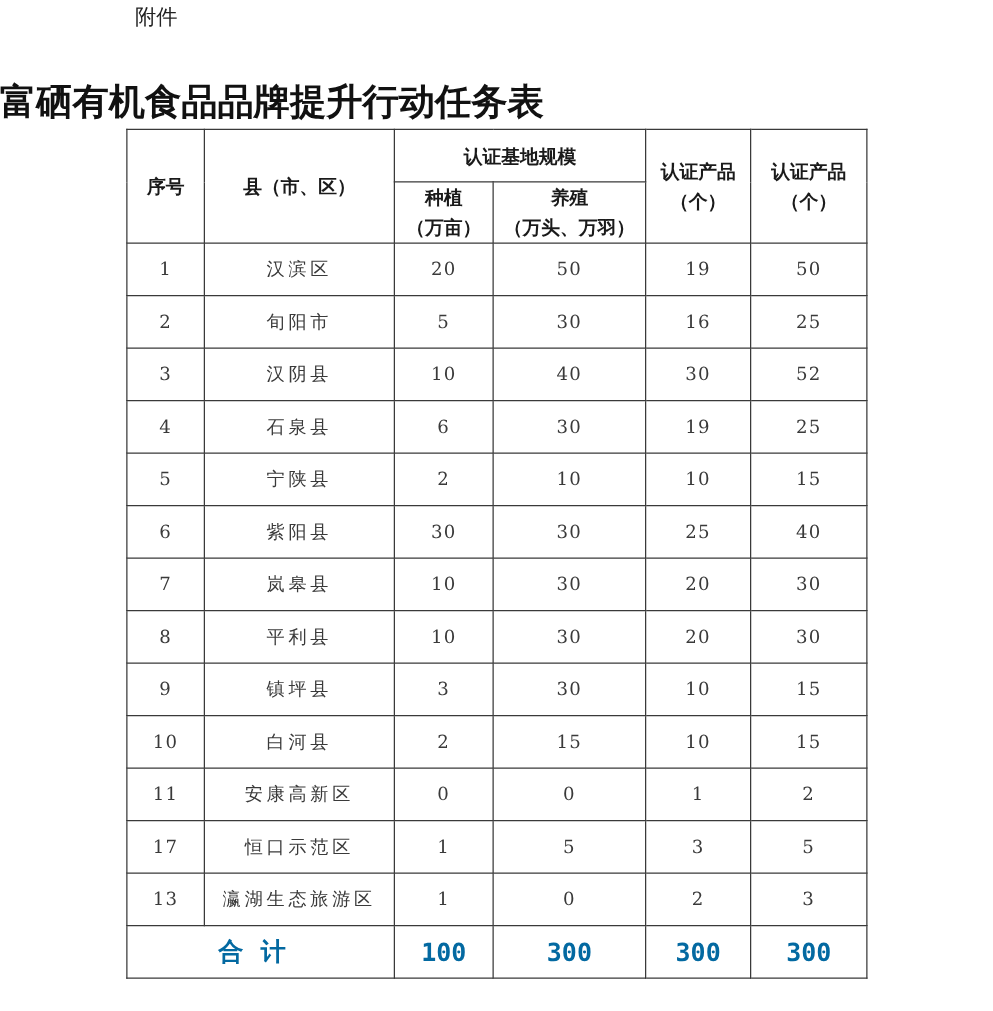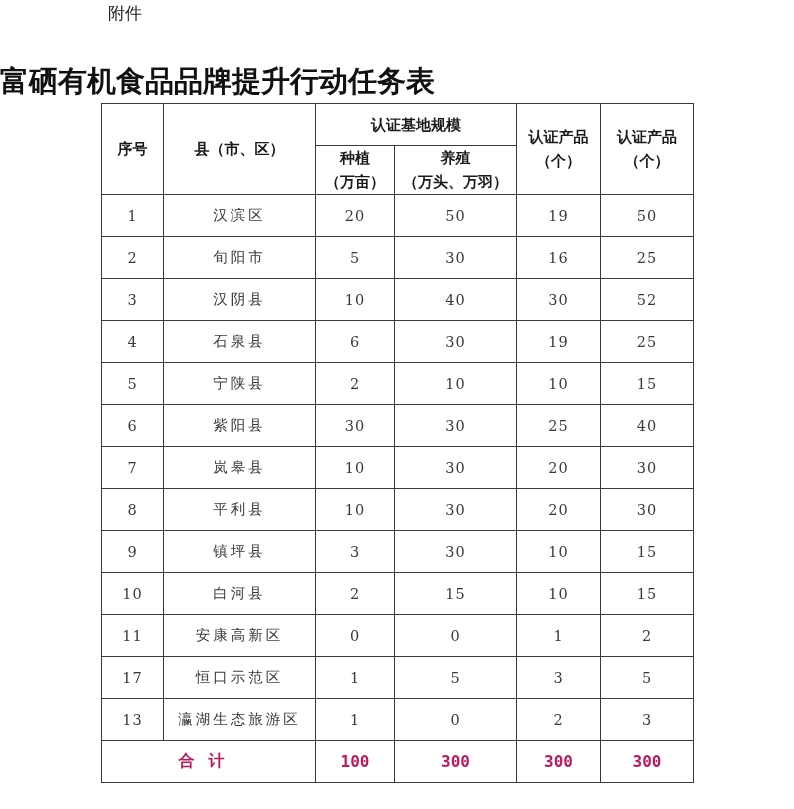--- a/index.html
+++ b/index.html
@@ -11,21 +11,21 @@
            font-size:29px; font-weight:bold; letter-spacing:0px; color:#111;
            font-family:"DejaVu Serif","Liberation Serif",serif; }
   table { position:absolute; left:101px; top:103px; border-collapse:collapse;
           table-layout:fixed; width:592px; }
   td, th { border:1.3px solid #3a3a3a; text-align:center; vertical-align:middle; padding:0; }
   th { font-family:"DejaVu Sans","Liberation Sans",sans-serif; font-weight:bold;
        font-size:15px; color:#1a1a1a; line-height:24px; }
   td { font-size:14.5px; color:#3a3a3a; height:41px; letter-spacing:1px; }
   td.name { letter-spacing:3px; }
   tr.total td { font-family:"DejaVu Sans Mono","Liberation Mono",monospace; font-weight:bold;
-                color:#be185d; font-size:16px; letter-spacing:0; }
+                color:#0369a1; font-size:20px; letter-spacing:0; }
   tr.total td.total-label { font-family:"DejaVu Sans","Liberation Sans",sans-serif;
                             letter-spacing:14px; }
   .h1 { height:42px; }
   .h2 { height:48px; }
 </style>
 </head>
 <body>
 
 <div class="attach">附件</div>
 <div class="title">富硒有机食品品牌提升行动任务表</div>

